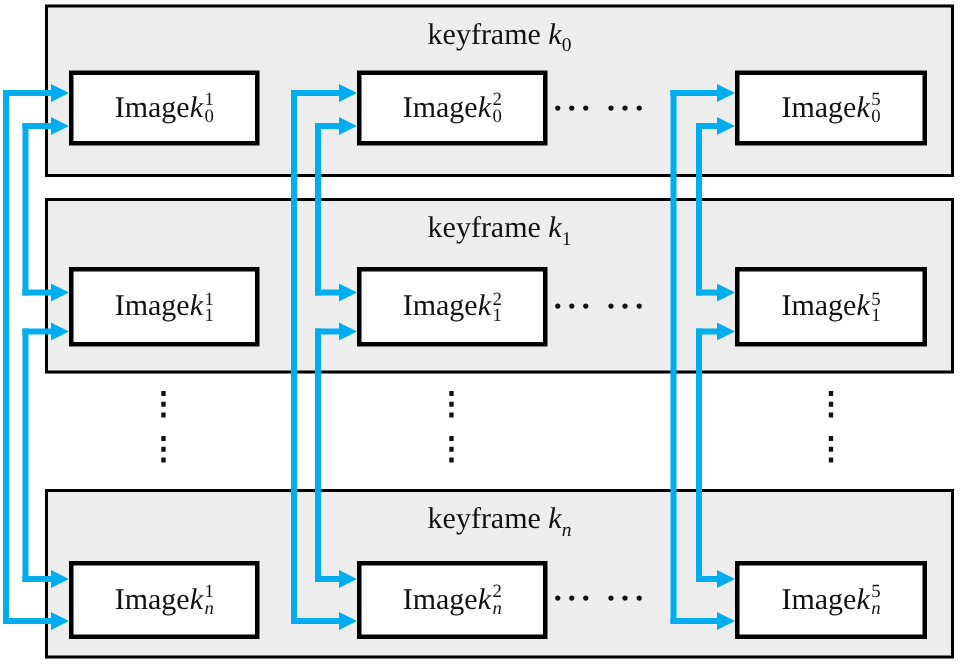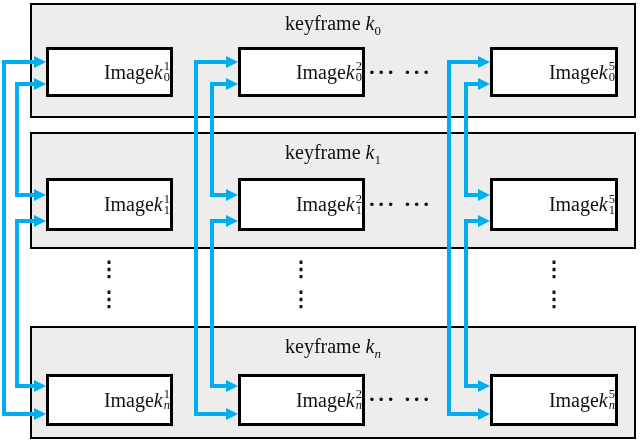--- a/index.html
+++ b/index.html
@@ -17,21 +17,21 @@
   .kf-label {
     position:absolute; top:5px; left:0; width:100%;
     text-align:center; font-size:20px; line-height:26px; z-index:2;
   }
   .kf-label i { font-family:"Liberation Serif",serif; }
   .kf-label sub { font-size:13px; font-style:normal; line-height:0; }
   .kf-label sub.italic, .stack .sub.italic { font-style:italic; }
   .imgbox {
     position:absolute; background:#fff; border:3px solid var(--border);
     box-sizing:border-box; z-index:3;
-    display:flex; align-items:center; justify-content:flex-end;
+    display:flex; align-items:center; justify-content:center;
     font-size:20px;
   }
   .imgbox i { font-family:"Liberation Serif",serif; }
   .stack {
     display:inline-flex; flex-direction:column; align-items:flex-start;
     font-size:12.5px; line-height:11px; vertical-align:-7px; margin-left:1px;
   }
   .stack .sup, .stack .sub { font-style:normal; }
   .hdots {
     position:absolute; z-index:2; font-weight:bold; font-size:22px;

